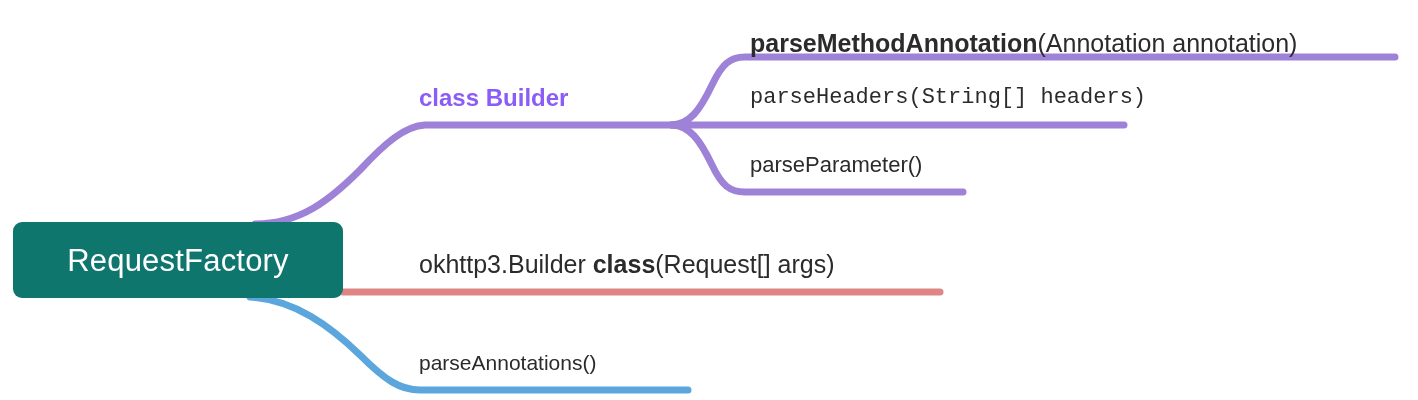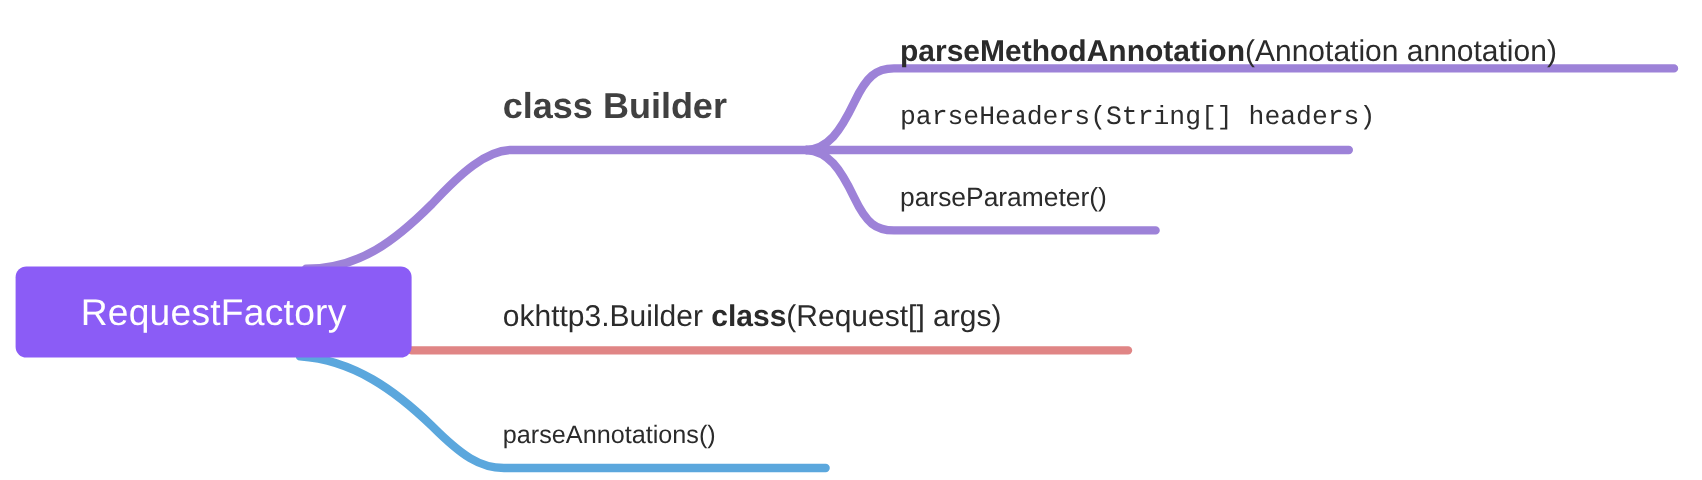--- a/index.html
+++ b/index.html
@@ -25,21 +25,21 @@
     top: 0;
     width: 1418px;
     height: 400px;
   }
   .node-root {
     position: absolute;
     left: 13px;
     top: 222px;
     width: 330px;
     height: 76px;
-    background: #8b5cf6;
+    background: #0f766e;
     border-radius: 9px;
     display: flex;
     align-items: center;
     justify-content: center;
     box-sizing: border-box;
   }
   .node-root-label {
     color: #ffffff;
     font-size: 31px;
     font-weight: 400;
@@ -51,24 +51,24 @@
     position: absolute;
     white-space: nowrap;
     color: #2b2b2b;
     line-height: 1;
   }
   .label .bold {
     font-weight: bold;
   }
   .lbl-builder {
     left: 419px;
-    top: 74px;
-    font-size: 30px;
+    top: 86px;
+    font-size: 24px;
     font-weight: bold;
-    color: #404040;
+    color: #8b5cf6;
   }
   .lbl-pma {
     left: 750px;
     top: 15px;
     font-size: 25px;
     margin-top: 16px;
   }
   .lbl-headers {
     left: 750px;
     top: 87px;

